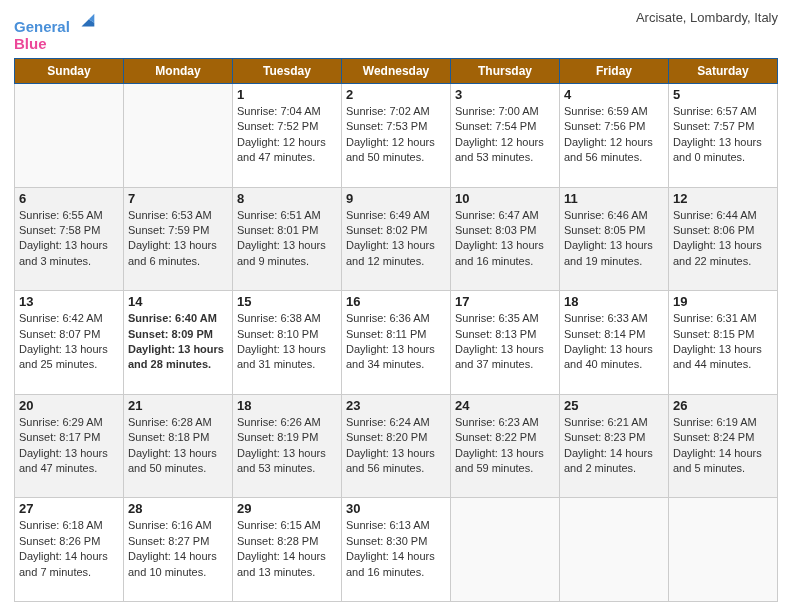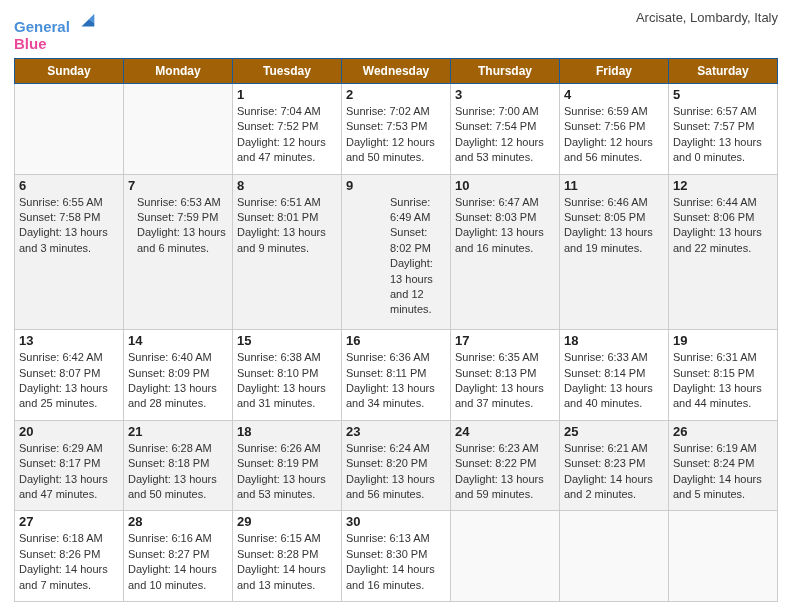--- a/index.html
+++ b/index.html
@@ -178,35 +178,35 @@
         <tr class="row-alt">
           <td>
             <span class="day-num">6</span>
             <div class="day-info" style="white-space: pre-line;">Sunrise: 6:55 AM
 Sunset: 7:58 PM
 Daylight: 13 hours
 and 3 minutes.</div>
           </td>
           <td>
             <span class="day-num">7</span>
-            <div class="day-info" style="white-space: pre-line; margin-left: 9px;">Sunrise: 6:53 AM
+            <div class="day-info" style="white-space: pre-line;">Sunrise: 6:53 AM
 Sunset: 7:59 PM
 Daylight: 13 hours
 and 6 minutes.</div>
           </td>
           <td>
             <span class="day-num">8</span>
             <div class="day-info" style="white-space: pre-line;">Sunrise: 6:51 AM
 Sunset: 8:01 PM
 Daylight: 13 hours
 and 9 minutes.</div>
           </td>
           <td>
             <span class="day-num">9</span>
-            <div class="day-info" style="white-space: pre-line; margin-left: 44px;">Sunrise: 6:49 AM
+            <div class="day-info" style="white-space: pre-line;">Sunrise: 6:49 AM
 Sunset: 8:02 PM
 Daylight: 13 hours
 and 12 minutes.</div>
           </td>
           <td>
             <span class="day-num">10</span>
             <div class="day-info" style="white-space: pre-line;">Sunrise: 6:47 AM
 Sunset: 8:03 PM
 Daylight: 13 hours
 and 16 minutes.</div>
@@ -229,21 +229,21 @@
         <tr>
           <td>
             <span class="day-num">13</span>
             <div class="day-info" style="white-space: pre-line;">Sunrise: 6:42 AM
 Sunset: 8:07 PM
 Daylight: 13 hours
 and 25 minutes.</div>
           </td>
           <td>
             <span class="day-num">14</span>
-            <div class="day-info" style="white-space: pre-line;">Sunrise: 6:40 AM
+            <div class="day-info" style="white-space: pre-line; font-weight: bold;">Sunrise: 6:40 AM
 Sunset: 8:09 PM
 Daylight: 13 hours
 and 28 minutes.</div>
           </td>
           <td>
             <span class="day-num">15</span>
             <div class="day-info" style="white-space: pre-line;">Sunrise: 6:38 AM
 Sunset: 8:10 PM
 Daylight: 13 hours
 and 31 minutes.</div>

